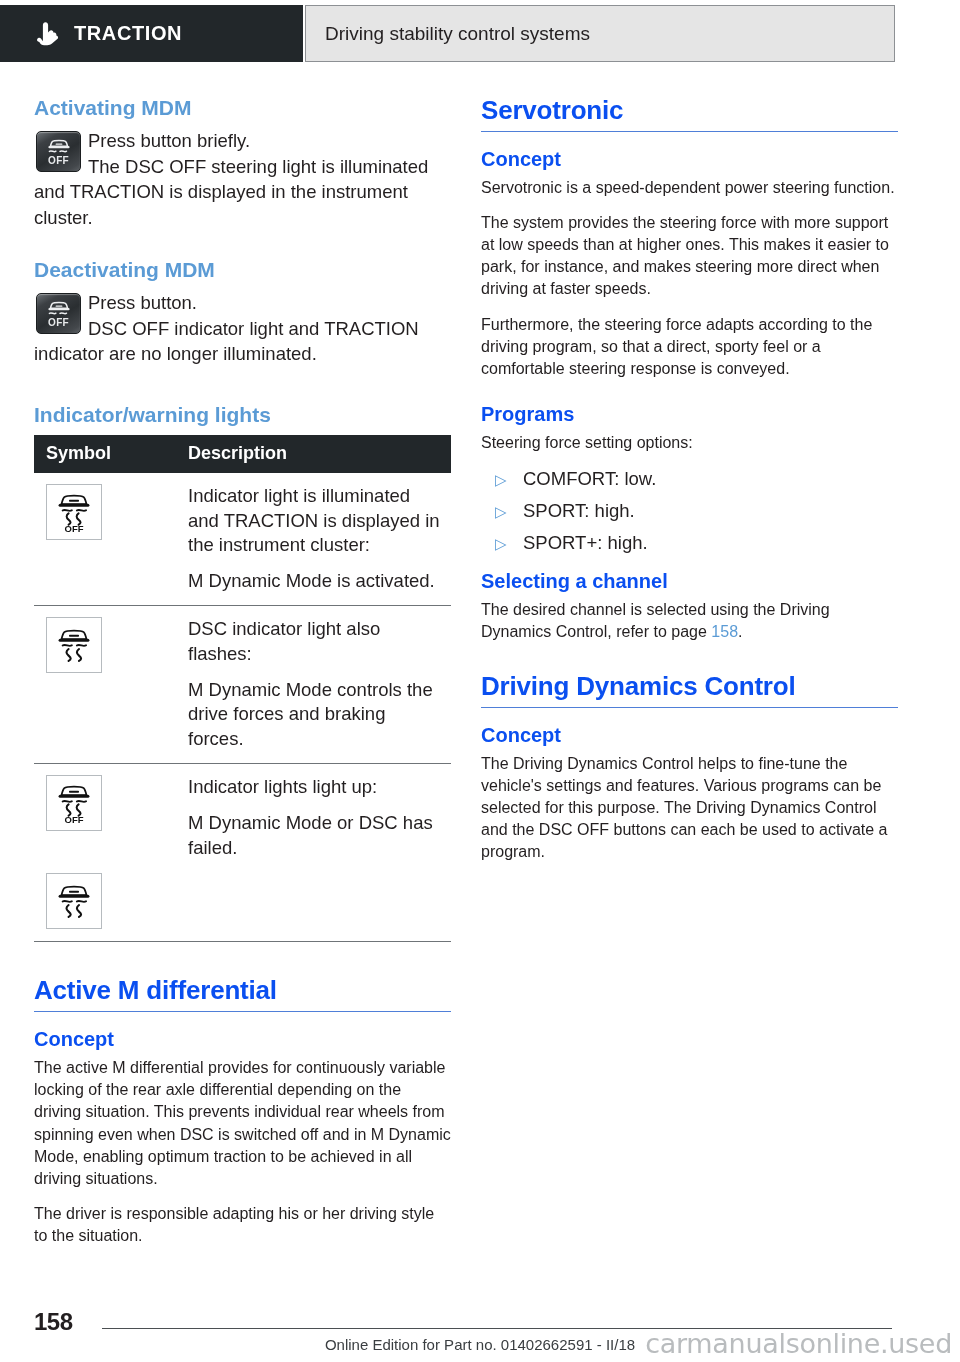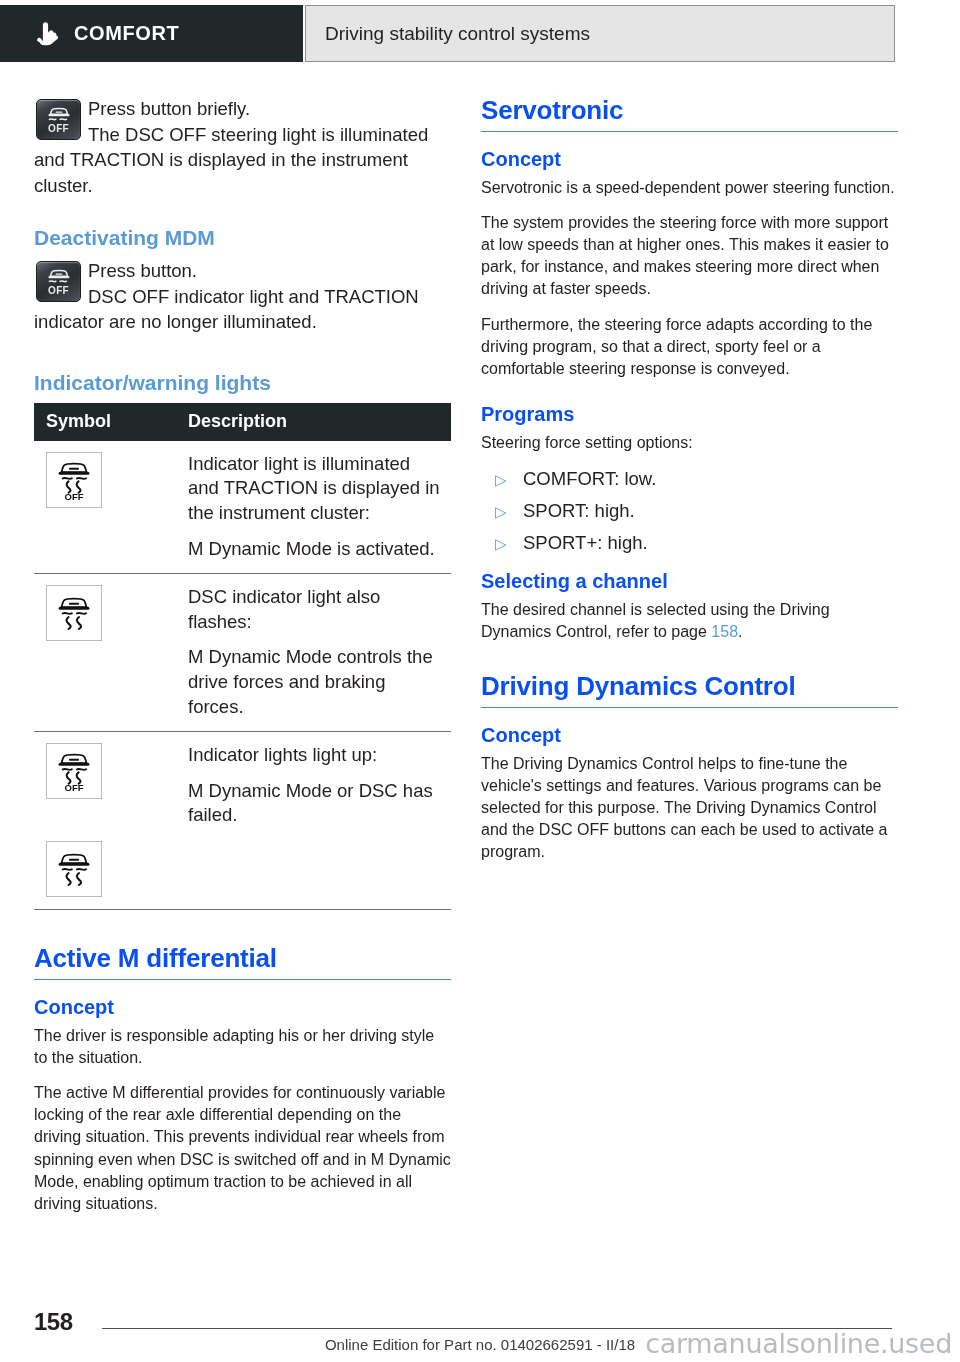--- a/index.html
+++ b/index.html
@@ -268,29 +268,30 @@
 </head>
 <body>
 
 <div class="header">
   <div class="header-tab">
     <span class="hand-icon">
       <svg width="24" height="26" viewBox="0 0 24 26">
         <path d="M9.5 1.2c1.5 0 2.6 1.2 2.6 2.7v7.6l1.4-1.5c.9-1 2.4-1 3.3-.1.5.5.7 1.1.6 1.8.9-.4 2-.1 2.6.7.4.6.5 1.3.3 2 .8.1 1.5.7 1.7 1.5.2.8-.1 1.6-.7 2.1l-5.3 4.6c-1.3 1.1-3 1.7-4.7 1.7H8.1c-2 0-3.8-1.2-4.6-3L1.3 20c-.5-1.1-.1-2.4 1-2.9 1-.5 2.2-.2 2.8.7l1.8 2.5V3.9c0-1.5 1.1-2.7 2.6-2.7z" fill="#ffffff"></path>
       </svg>
     </span>
-    <span class="header-tab-label">COMFORT</span>
+    <span class="header-tab-label">TRACTION</span>
   </div>
   <div class="header-topic">
     <span class="header-topic-label">Driving stability control systems</span>
   </div>
 </div>
 
 <div class="col col-left">
 
+  <h2 class="sub-light">Activating MDM</h2>
 
   <div class="btn-block">
     <span class="dsc-btn">
       <svg width="26" height="17" viewBox="0 0 26 17">
         <path d="M4.4 8.3c.6-2.4 1.2-4.1 1.9-4.7.9-.7 2.9-1 6.7-1s5.8.3 6.7 1c.7.6 1.3 2.3 1.9 4.7z" fill="none" stroke="#eceef0" stroke-width="1.5"></path>
         <rect x="2.4" y="8.1" width="21.2" height="2.2" rx="1.1" fill="#eceef0"></rect>
         <rect x="9.6" y="5.4" width="6.8" height="1.4" rx="0.5" fill="#eceef0"></rect>
         <path d="M3.4 13.4c2.2-1.6 4.3 1.4 6.5-0.2" fill="none" stroke="#eceef0" stroke-width="1.5" stroke-linecap="round"></path>
         <path d="M14 13.4c2.2-1.6 4.3 1.4 6.5-0.2" fill="none" stroke="#eceef0" stroke-width="1.5" stroke-linecap="round"></path>
       </svg>
@@ -415,22 +416,22 @@
       </tr>
     </tbody>
   </table>
 
   <div class="spacer-24"></div>
 
   <h1 class="sec-title">Active M differential</h1>
   <hr class="sec-rule">
 
   <h2 class="sub-strong">Concept</h2>
+  <p class="body">The active M differential provides for continuously variable locking of the rear axle differential depending on the driving situation. This prevents individual rear wheels from spinning even when DSC is switched off and in M Dynamic Mode, enabling optimum traction to be achieved in all driving situations.</p>
   <p class="body">The driver is responsible adapting his or her driving style to the situation.</p>
-  <p class="body">The active M differential provides for continuously variable locking of the rear axle differential depending on the driving situation. This prevents individual rear wheels from spinning even when DSC is switched off and in M Dynamic Mode, enabling optimum traction to be achieved in all driving situations.</p>
 </div>
 
 <div class="col col-right">
 
   <h1 class="sec-title">Servotronic</h1>
   <hr class="sec-rule">
 
   <h2 class="sub-strong">Concept</h2>
   <p class="body">Servotronic is a speed-dependent power steering function.</p>
   <p class="body">The system provides the steering force with more support at low speeds than at higher ones. This makes it easier to park, for instance, and makes steering more direct when driving at faster speeds.</p>

